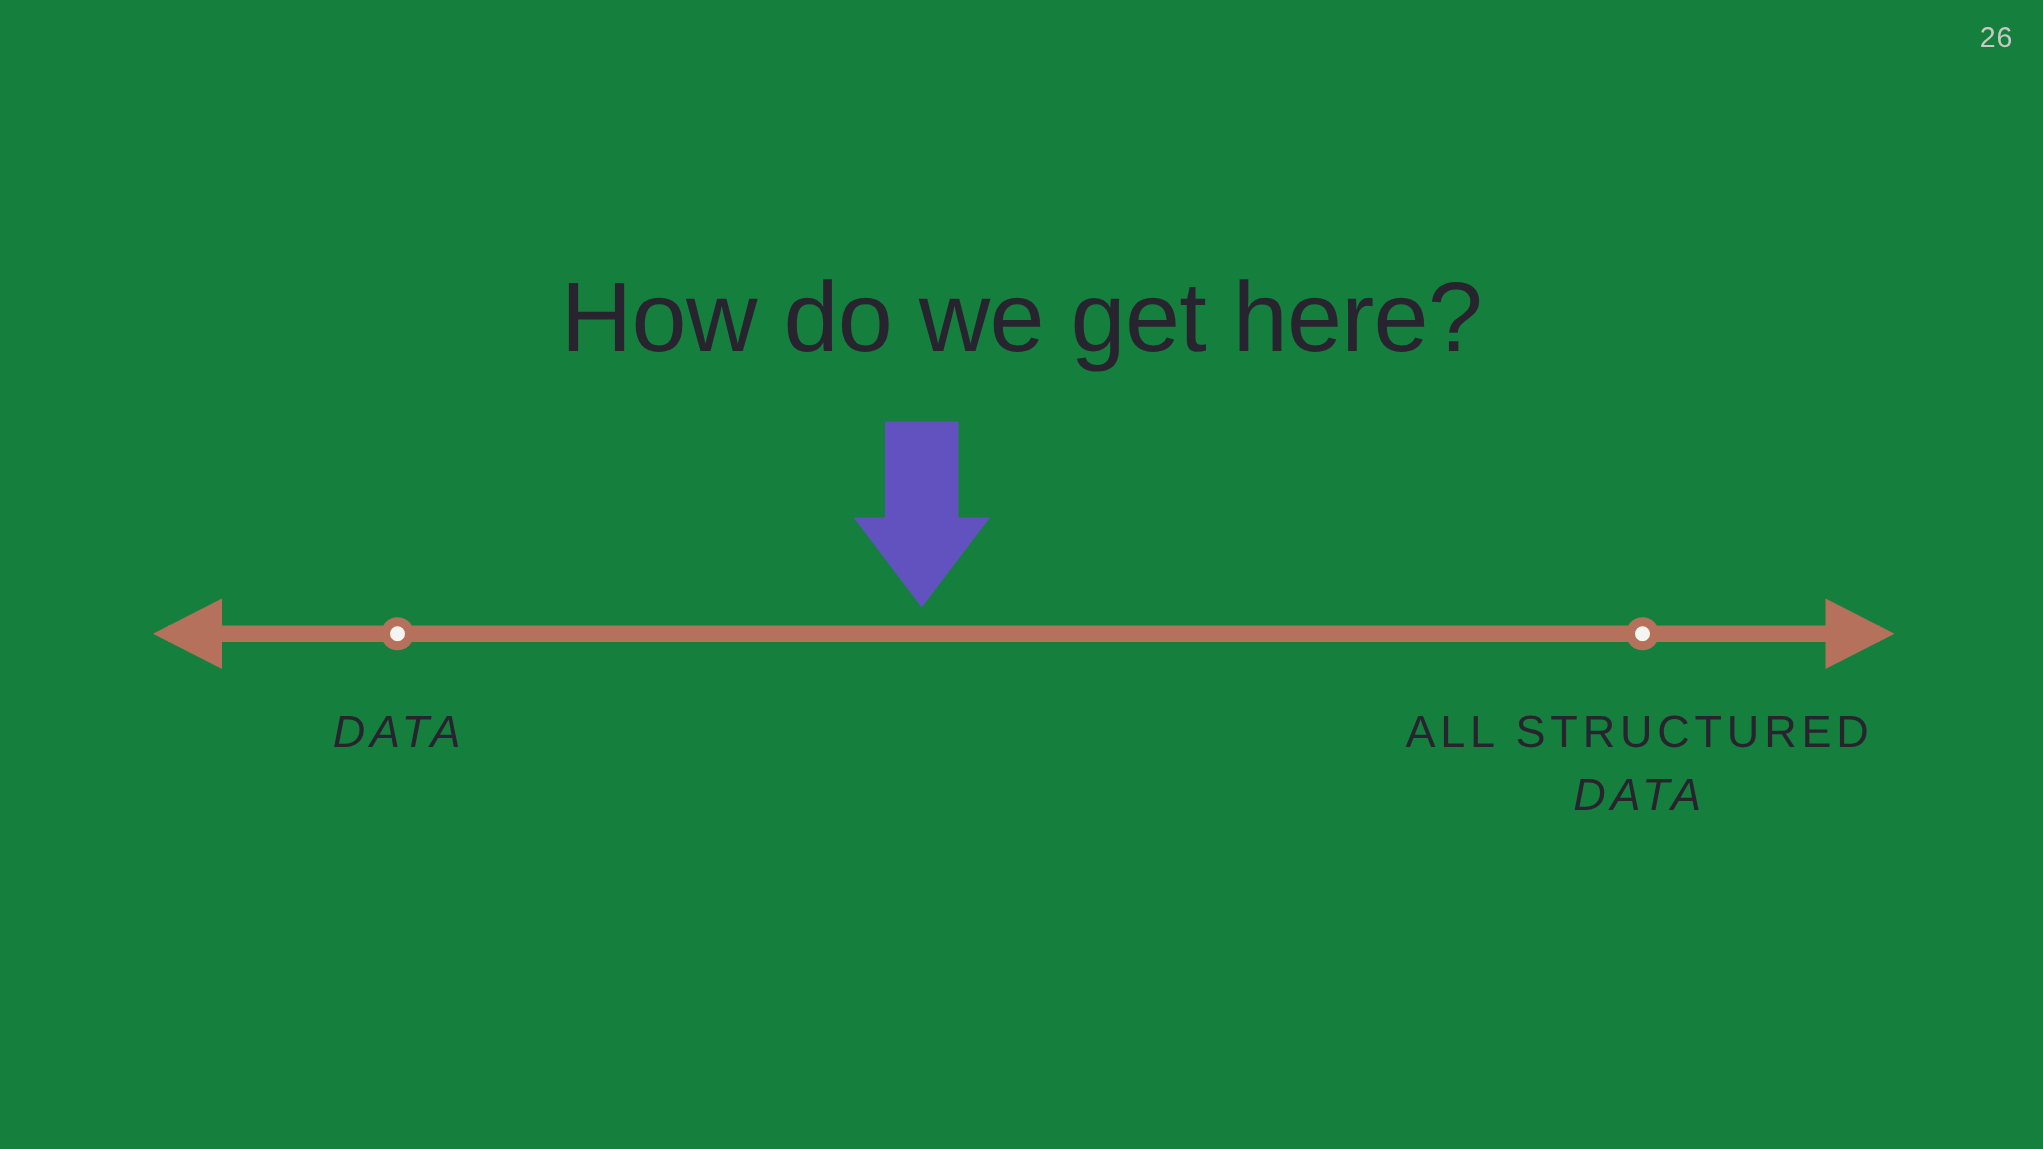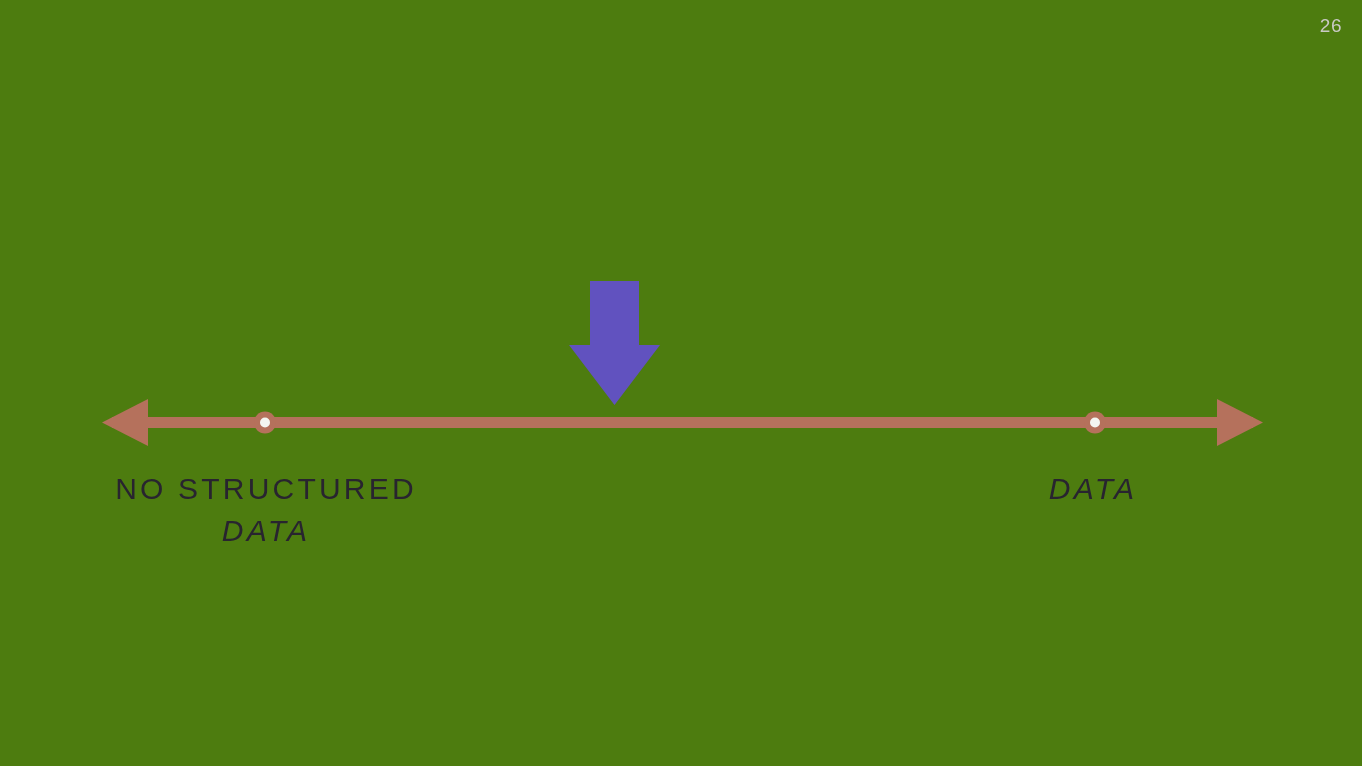--- a/index.html
+++ b/index.html
@@ -11,21 +11,21 @@
     height: 766px;
     background: #f4f5f0;
     font-family: "Liberation Sans", sans-serif;
     overflow: hidden;
     position: relative;
   }
 
   .slide {
     position: absolute;
     inset: 0;
-    background: #4d7c0f;
+    background: #15803d;
   }
 
   
   .page-number {
     position: absolute;
     top: 16px;
     right: 20px;
     font-family: "Liberation Sans", sans-serif;
     font-size: 19px;
     font-weight: 400;
@@ -94,20 +94,21 @@
     width: 400px;
   }
 </style>
 </head>
 <body>
 
 <div class="slide">
 
   <div class="page-number">26</div>
 
+  <div class="headline">How do we get here?</div>
 
   <svg class="down-arrow" viewBox="0 0 120 136">
     <polygon points="40,6 89,6 89,70 110,70 64.5,130 19,70 40,70" fill="#6152bf"></polygon>
   </svg>
 
   <svg class="spectrum" viewBox="0 0 1185 54">
 
     <rect x="22" y="21" width="1141" height="11" fill="#b5715c"></rect>
 
     <polygon points="12,26.5 58,3 58,50" fill="#b5715c"></polygon>
@@ -115,21 +116,21 @@
     <polygon points="1173,26.5 1127,3 1127,50" fill="#b5715c"></polygon>
 
     <circle cx="175" cy="26.5" r="11" fill="#b5715c"></circle>
     <circle cx="175" cy="26.5" r="5" fill="#f4f5f0"></circle>
 
     <circle cx="1005" cy="26.5" r="11" fill="#b5715c"></circle>
     <circle cx="1005" cy="26.5" r="5" fill="#f4f5f0"></circle>
   </svg>
 
   <div class="axis-label axis-label-left">
-    <span>NO STRUCTURED</span>
     <span class="line2">DATA</span>
   </div>
 
   <div class="axis-label axis-label-right">
+    <span>ALL STRUCTURED</span>
     <span class="line2">DATA</span>
   </div>
 
 </div>
 
 </body></html>

